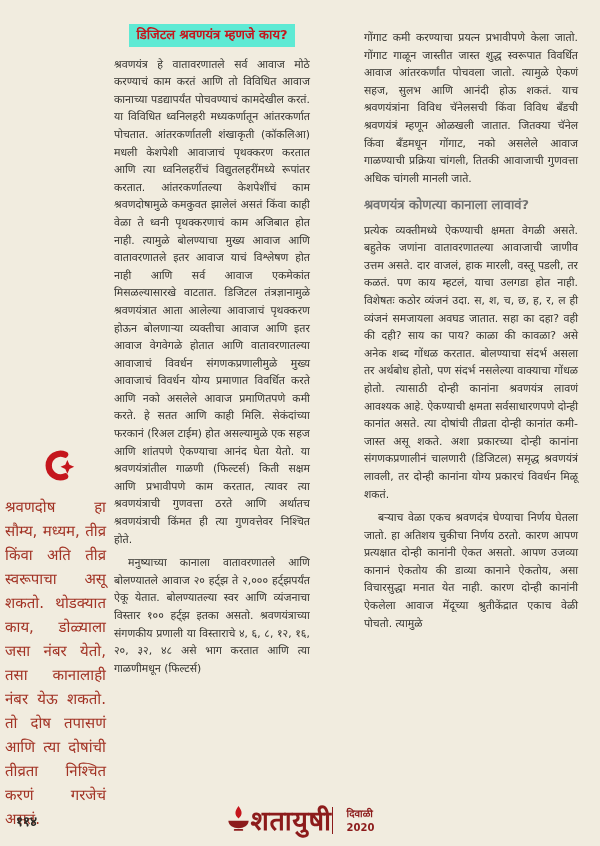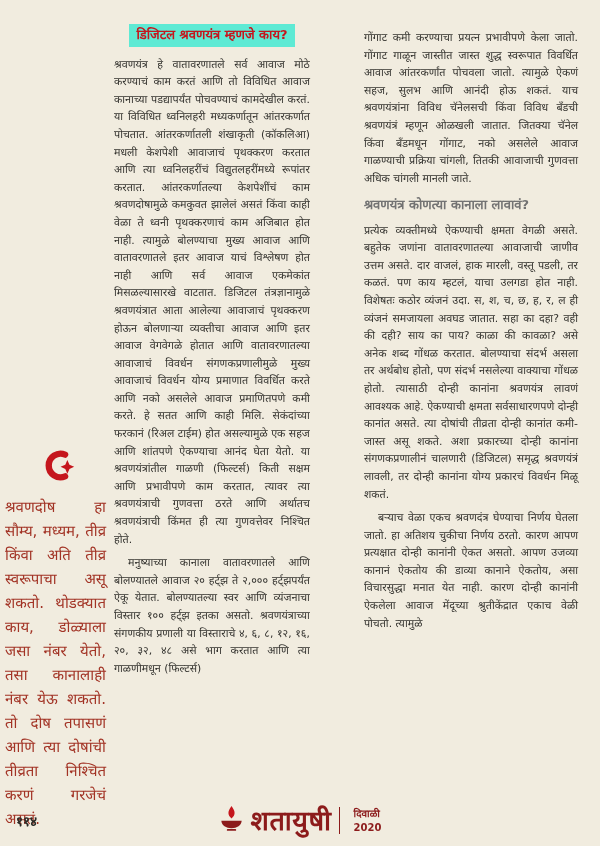--- a/index.html
+++ b/index.html
@@ -58,21 +58,21 @@
   
   .footer {
     position:absolute; left:0; right:0; bottom:10px; height:40px;text-decoration:underline;
   }
   .page-number {
     position:absolute; left:16px; bottom:6px;
     color:#2b2a26; font-weight:bold; font-size:13.5px;
   }
   .logo {
     position:absolute; left:0; right:0; bottom:0;
-    display:flex; align-items:center; justify-content:center; gap:7px;
+    display:flex; align-items:center; justify-content:center; 
   }
   .magazine-name {
     color:#8c1b1b; font-weight:bold; font-size:27px; line-height:1;
     letter-spacing:0.5px;
   }
   .edition {
     display:flex; flex-direction:column; justify-content:center;
     border-left:1px solid #8c1b1b; padding-left:14px;
     color:#8c1b1b; font-size:10px; font-weight:bold; line-height:1.35;
     text-align:left;

